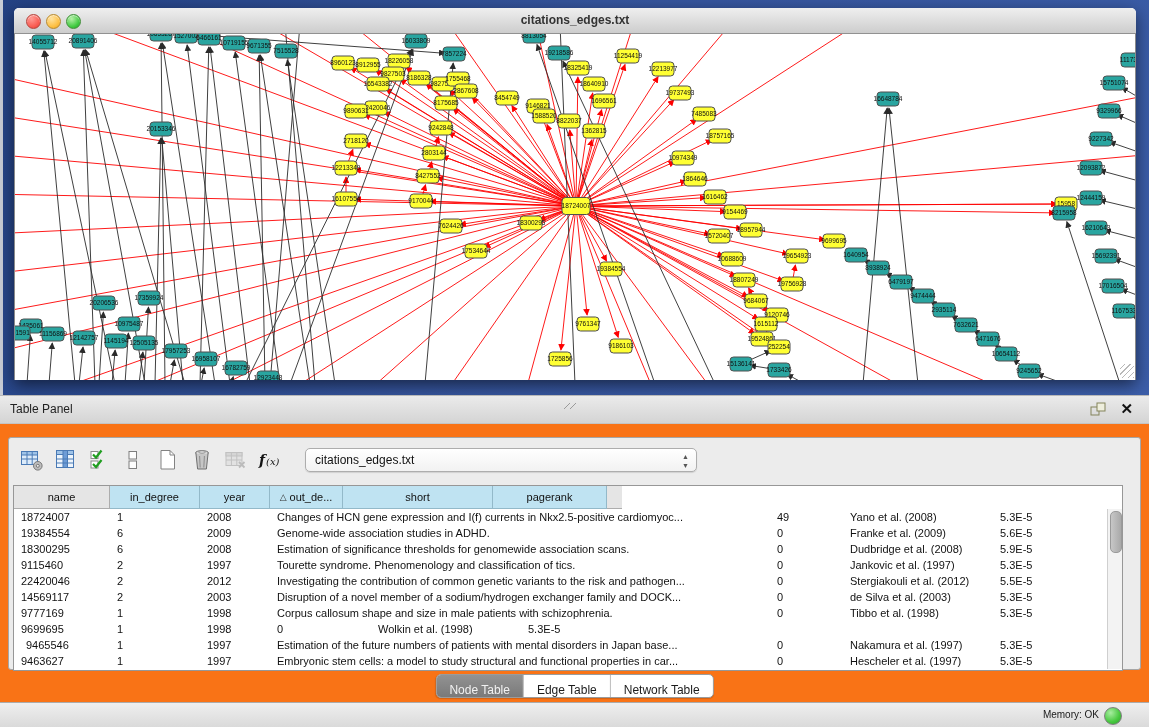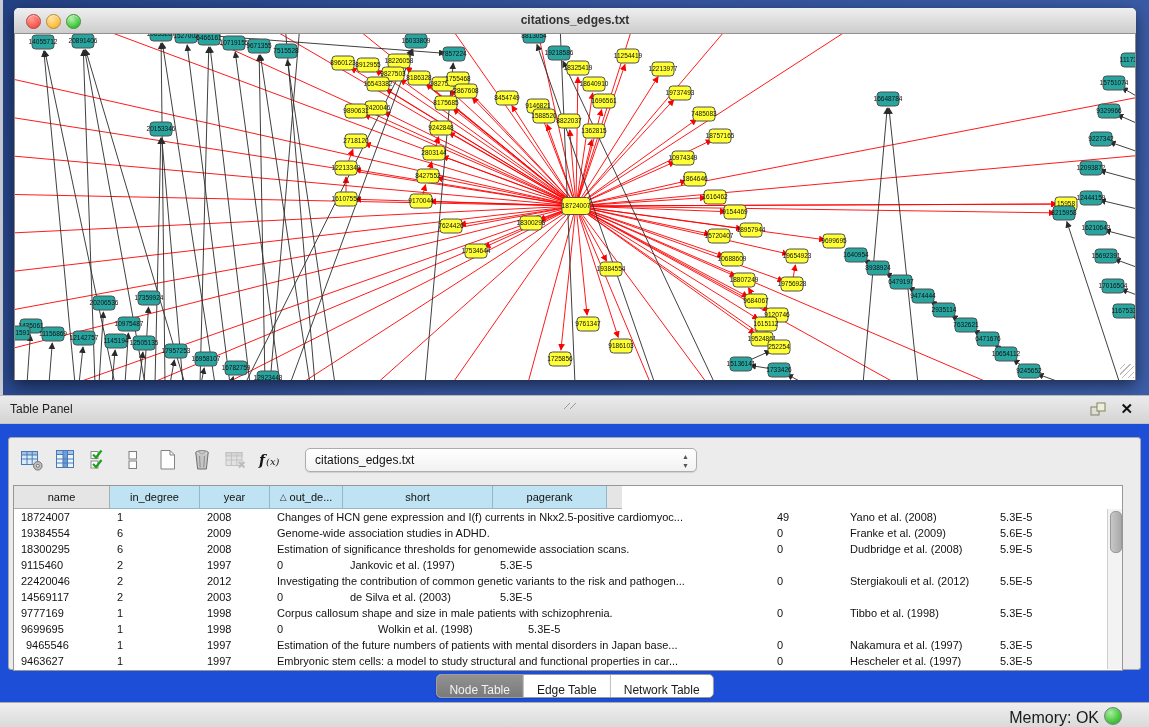--- a/index.html
+++ b/index.html
@@ -20,21 +20,21 @@
   .tl.red{left:12px;background:radial-gradient(circle at 35% 30%,#ff9a94,#f95a50 65%,#d33a30);border:1px solid #b5443c;}
   .tl.yel{left:32px;background:radial-gradient(circle at 35% 30%,#ffe3a0,#fdbe40 65%,#dd9b25);border:1px solid #b98a2e;}
   .tl.grn{left:52px;background:radial-gradient(circle at 35% 30%,#b6f0a8,#3ec93e 65%,#2a9e2a);border:1px solid #3f8f37;}
   .net-canvas{position:relative;width:1120px;height:346px;margin:0;background:#fff;overflow:hidden;
               border-left:1px solid #8a8a8a;border-right:1px solid #8a8a8a;}
   .net-canvas svg{position:absolute;left:0;top:0;}
   .win-grip{position:absolute;right:2px;bottom:2px;width:14px;height:14px;opacity:.7;
     background:repeating-linear-gradient(135deg,transparent 0 3px,#9a9a9a 3px 4px);}
 
   
-  .tp{position:absolute;left:0;top:395px;width:1149px;height:332px;background:#1d4ed8;}
+  .tp{position:absolute;left:0;top:395px;width:1149px;height:332px;background:#f97316;}
   .tp-header{position:relative;height:27px;background:linear-gradient(#ebebeb,#d4d4d4);
              border-top:1px solid #b8b8b8;border-bottom:1px solid #c4c4c4;}
   .tp-title{position:absolute;left:10px;top:6px;font-size:12px;color:#222;}
   .tp-grip{position:absolute;left:562px;top:0px;}
   .tp-float{position:absolute;right:42px;top:6px;cursor:default;}
   .tp-close{position:absolute;right:16px;top:4px;font-size:15px;font-weight:bold;color:#111;line-height:18px;}
 
   .panel{position:absolute;left:8px;top:42px;width:1133px;height:233px;background:#ececec;
          border:1px solid #a6a6a6;border-radius:3px;box-sizing:border-box;}
   .toolbar{position:absolute;left:10px;top:5px;height:34px;display:flex;align-items:center;}
@@ -60,21 +60,21 @@
           background:linear-gradient(90deg,#c7c7c7,#a9a9a9);border:1px solid #9a9a9a;}
 
   .tabs{position:absolute;left:50%;top:279px;transform:translateX(-50%);display:flex;height:22px;
         background:#fff;border:1px solid #9b9b9b;border-radius:5px;overflow:hidden;box-shadow:0 1px 1px rgba(0,0,0,.15);}
   .tab{padding:4px 13px;font-size:12px;line-height:22px;color:#1c1c1c;border-left:1px solid #bdbdbd;white-space:nowrap;}
   .tab:first-child{border-left:none;}
   .tab.sel{background:linear-gradient(#929292,#7a7a7a);color:#f2f2f2;border-left:none;}
 
   .statusbar{position:absolute;left:0;bottom:0;width:1149px;height:25px;
              background:linear-gradient(#efefef,#dadada);border-top:1px solid #ababab;box-sizing:border-box;}
-  .mem-label{position:absolute;right:50px;top:6px;font-size:16px;color:#1a1a1a;}
+  .mem-label{position:absolute;right:50px;top:6px;font-size:10px;color:#1a1a1a;}
   .mem-dot{position:absolute;right:27px;top:4px;width:16px;height:16px;border-radius:50%;
            background:radial-gradient(circle at 35% 30%,#a8eda0,#46c83e 60%,#2f9e2f);border:1px solid #7f7f7f;}
 </style>
 </head>
 <body>
 
 <div class="stage">
 
   <div class="desktop">
     <div class="desktop-left-strip"></div>
@@ -598,37 +598,39 @@
               <div class="td" style="width: 70px;">2008</div>
               <div class="td" style="width: 500px;">Estimation of significance thresholds for genomewide association scans.</div>
               <div class="td" style="width: 73px;">0</div>
               <div class="td" style="width: 150px;">Dudbridge et al. (2008)</div>
               <div class="td" style="width: 114px;">5.9E-5</div>
             </div>
             <div class="tr">
               <div class="td" style="width: 96px;">9115460</div>
               <div class="td" style="width: 90px;">2</div>
               <div class="td" style="width: 70px;">1997</div>
+              <div class="td" style="width: 500px;">Tourette syndrome. Phenomenology and classification of tics.</div>
               <div class="td" style="width: 73px;">0</div>
               <div class="td" style="width: 150px;">Jankovic et al. (1997)</div>
               <div class="td" style="width: 114px;">5.3E-5</div>
             </div>
             <div class="tr">
               <div class="td" style="width: 96px;">22420046</div>
               <div class="td" style="width: 90px;">2</div>
               <div class="td" style="width: 70px;">2012</div>
               <div class="td" style="width: 500px;">Investigating the contribution of common genetic variants to the risk and pathogen...</div>
               <div class="td" style="width: 73px;">0</div>
               <div class="td" style="width: 150px;">Stergiakouli et al. (2012)</div>
               <div class="td" style="width: 114px;">5.5E-5</div>
             </div>
             <div class="tr">
               <div class="td" style="width: 96px;">14569117</div>
               <div class="td" style="width: 90px;">2</div>
               <div class="td" style="width: 70px;">2003</div>
+              <div class="td" style="width: 500px;">Disruption of a novel member of a sodium/hydrogen exchanger family and DOCK...</div>
               <div class="td" style="width: 73px;">0</div>
               <div class="td" style="width: 150px;">de Silva et al. (2003)</div>
               <div class="td" style="width: 114px;">5.3E-5</div>
             </div>
             <div class="tr">
               <div class="td" style="width: 96px;">9777169</div>
               <div class="td" style="width: 90px;">1</div>
               <div class="td" style="width: 70px;">1998</div>
               <div class="td" style="width: 500px;">Corpus callosum shape and size in male patients with schizophrenia.</div>
               <div class="td" style="width: 73px;">0</div>

